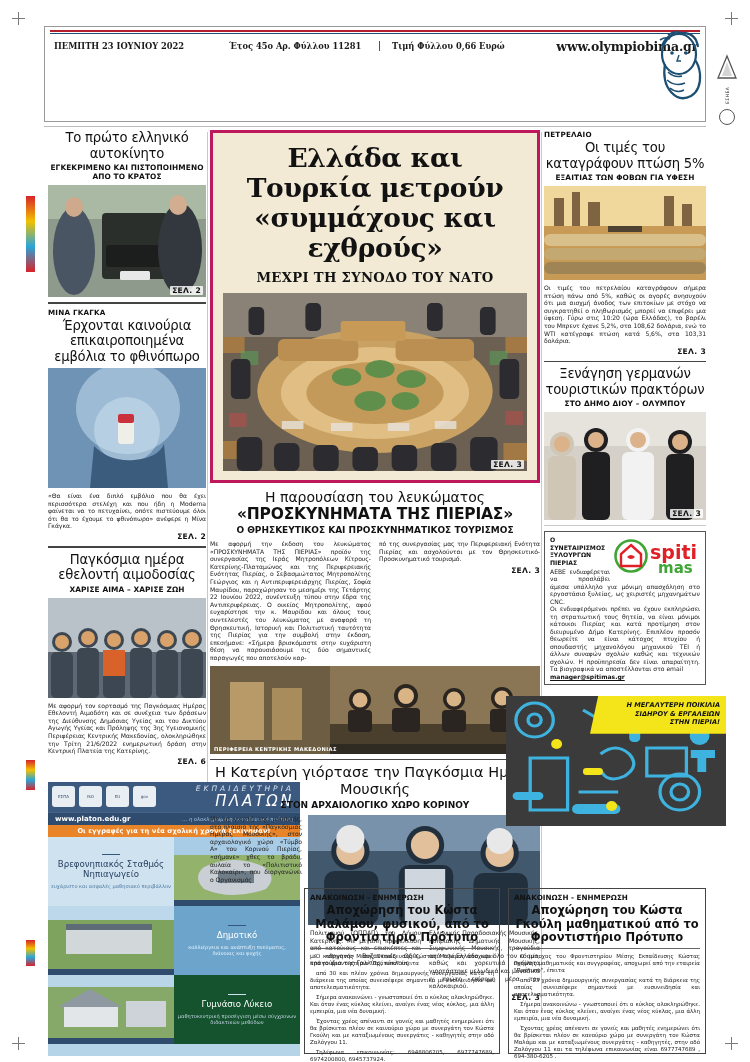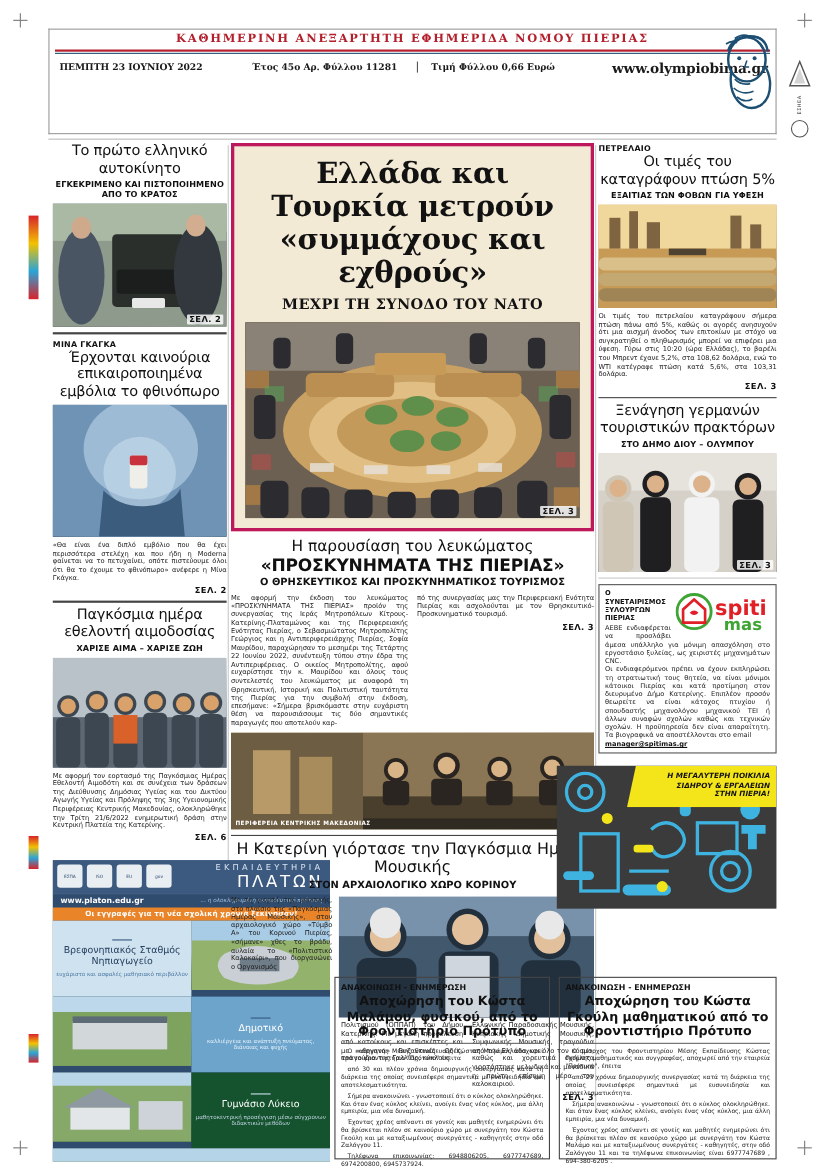--- a/index.html
+++ b/index.html
@@ -137,21 +137,21 @@
   .ph-church{background:linear-gradient(160deg,#cbb894 0%,#a78f63 35%,#6c5b3c 65%,#3c3426 100%);}
   .ph-music{background:linear-gradient(175deg,#dfe6ec 0%,#a9bdd0 35%,#6e879e 70%,#3c4e60 100%);}
   .ph-sky{background:linear-gradient(180deg,#a8cbe6 0%,#cfe0ec 45%,#86a868 70%,#5d7d4a 100%);}
 
   
   .ad-platon{position:relative;background:#2f4b6e;overflow:hidden;}
   .pl-top{height:30px;background:#3c5a80;position:relative;}
   .pl-logos{position:absolute;left:4px;top:4px;display:flex;gap:4px;}
   .pl-logo{width:23px;height:21px;background:#e9eef3;border-radius:3px;
     font-size:4px;color:#2f4b6e;display:flex;align-items:center;justify-content:center;text-align:center;}
-  .pl-brandline{position:absolute;right:6px;top:2px;color:#fff;text-align:right;}
+  .pl-brandline{position:absolute;right:6px;top:2px;color:#fff;text-align:right;font-style:italic;}
   .pl-ekp{font-size:7.5px;letter-spacing:3px;color:#d7e3ef;}
   .pl-nam{font-size:15px;letter-spacing:2.5px;color:#fff;line-height:16px;}
   .pl-url{height:12px;background:#2f4b6e;display:flex;align-items:center;
     justify-content:space-between;padding:0 7px;border-top:1px solid #46638a;}
   .pl-url .u{color:#fff;font-size:7px;font-weight:700;}
   .pl-url .t{color:#9fc0db;font-size:5.2px;font-style:italic;}
   .pl-orange{height:12px;background:#e98428;color:#fff;font-size:6.6px;font-weight:700;
     display:flex;align-items:center;justify-content:center;letter-spacing:.1px;}
   .pl-grid{display:grid;grid-template-columns:1fr 1fr;}
   .pl-cell{height:63px;position:relative;overflow:hidden;}
@@ -210,21 +210,20 @@
   <div class="side-strip" style="top:196px;height:76px;"></div>
   <div class="side-strip" style="top:760px;height:30px;"></div>
   <div class="side-strip" style="top:940px;height:26px;"></div>
 
   <div class="masthead">
     <div class="mh-topline"></div>
     <div class="mh-leftline"></div>
     <div class="mh-rightline"></div>
     <div class="mh-botline"></div>
 
-    <div class="mh-sub">ΚΑΘΗΜΕΡΙΝΗ ΑΝΕΞΑΡΤΗΤΗ ΕΦΗΜΕΡΙΔΑ ΝΟΜΟΥ ΠΙΕΡΙΑΣ</div>
     <div class="mh-rule"></div>
     <div class="mh-rule2"></div>
     <div class="mh-info">
       <span class="mh-date">ΠΕΜΠΤΗ 23 ΙΟΥΝΙΟΥ 2022</span>
       <span class="mh-year">Έτος 45ο Αρ. Φύλλου 11281</span>
       <span class="mh-price">Τιμή Φύλλου 0,66 Ευρώ</span>
       <span class="mh-url">www.olympiobima.gr</span>
     </div>
 
     <svg class="zeus" viewBox="0 0 62 84">
@@ -640,21 +639,21 @@
           <text x="44" y="36" font-family="DejaVu Sans, sans-serif" font-size="15" font-weight="bold" fill="#3fa535">mas</text>
         </svg>
       </div>
       <div class="sp-h">Ο ΣΥΝΕΤΑΙΡΙΣΜΟΣ ΞΥΛΟΥΡΓΩΝ ΠΙΕΡΙΑΣ</div>
       <div class="sp-body" style="margin-top:2px;">ΑΕΒΕ ενδιαφέρεται να προσλάβει άμεσα υπάλληλο για μόνιμη απασχόληση στο εργοστάσιο ξυλείας, ως χειριστές μηχανημάτων CNC.</div>
       <div class="sp-body" style="clear:both;">Οι ενδιαφερόμενοι πρέπει να έχουν εκπληρώσει τη στρατιωτική τους θητεία, να είναι μόνιμοι κάτοικοι Πιερίας και κατά προτίμηση στον διευρυμένο Δήμο Κατερίνης. Επιπλέον προσόν θεωρείτε να είναι κάτοχος πτυχίου ή σπουδαστής μηχανολόγου μηχανικού ΤΕΙ ή άλλων συναφών σχολών καθώς και τεχνικών σχολών. Η προϋπηρεσία δεν είναι απαραίτητη. Τα βιογραφικά να αποστέλλονται στο email</div>
       <div class="sp-body sp-mail">manager@spitimas.gr</div>
     </div>
   </div>
 
-  <div class="ad-metal" style="position:absolute;left:506px;top:696px;width:200px;height:186px;">
+  <div class="ad-metal" style="position:absolute;left:506px;top:696px;width:220px;height:186px;">
     <div class="mt-top">
       <svg width="100%" height="100%" viewBox="0 0 200 130" preserveAspectRatio="none">
         <rect width="200" height="130" fill="#3b3b3b"></rect>
         <g fill="none" stroke="#3fb3e0" stroke-width="3">
           <circle cx="26" cy="24" r="17"></circle>
             <circle cx="26" cy="24" r="6"></circle>
           <circle cx="158" cy="96" r="18"></circle>
             <circle cx="158" cy="96" r="8"></circle>
           <rect x="22" y="62" width="34" height="52"></rect>
           <path d="M86 58 q14-12 26 0 q10 12 -4 22 q-16 8 -22-6"></path>

